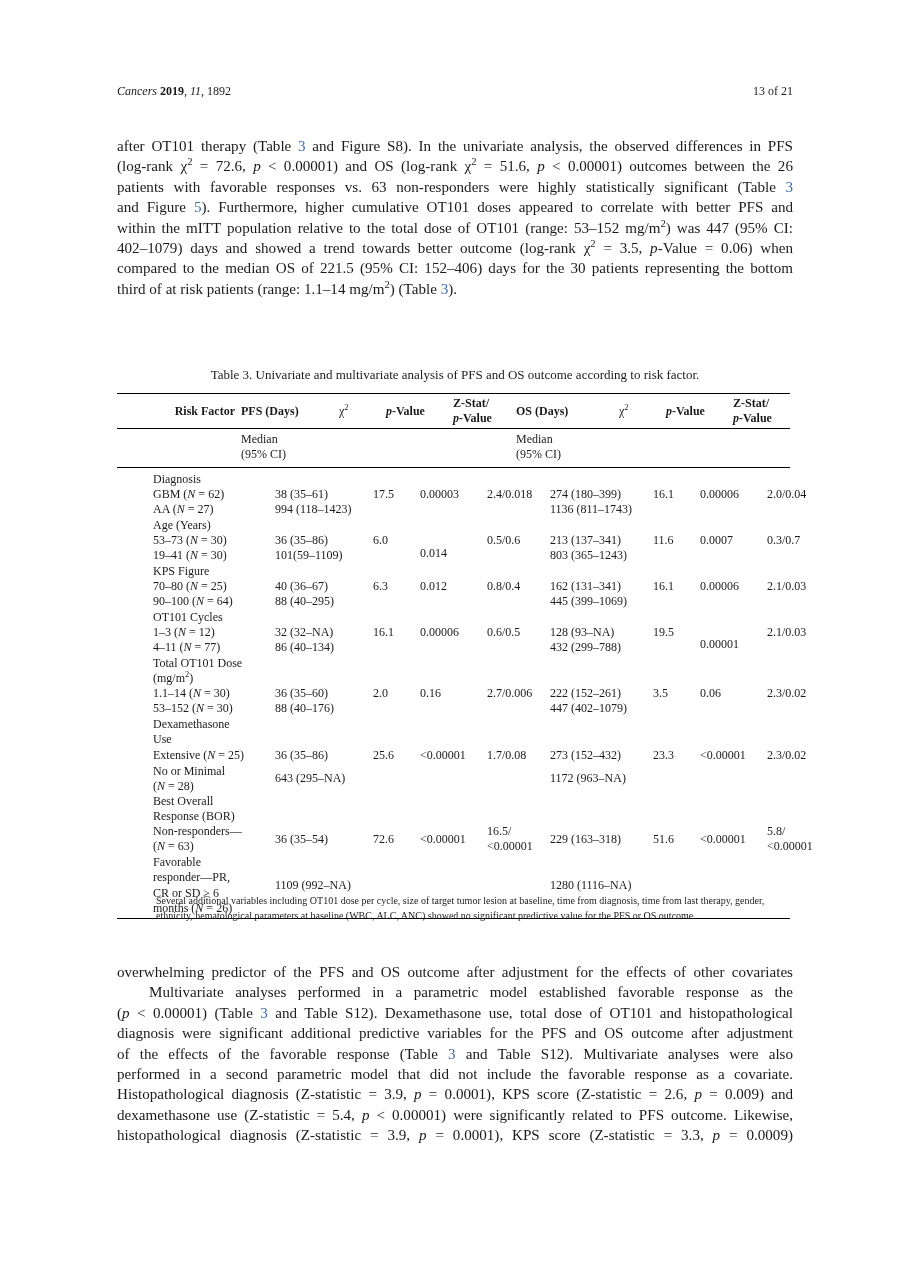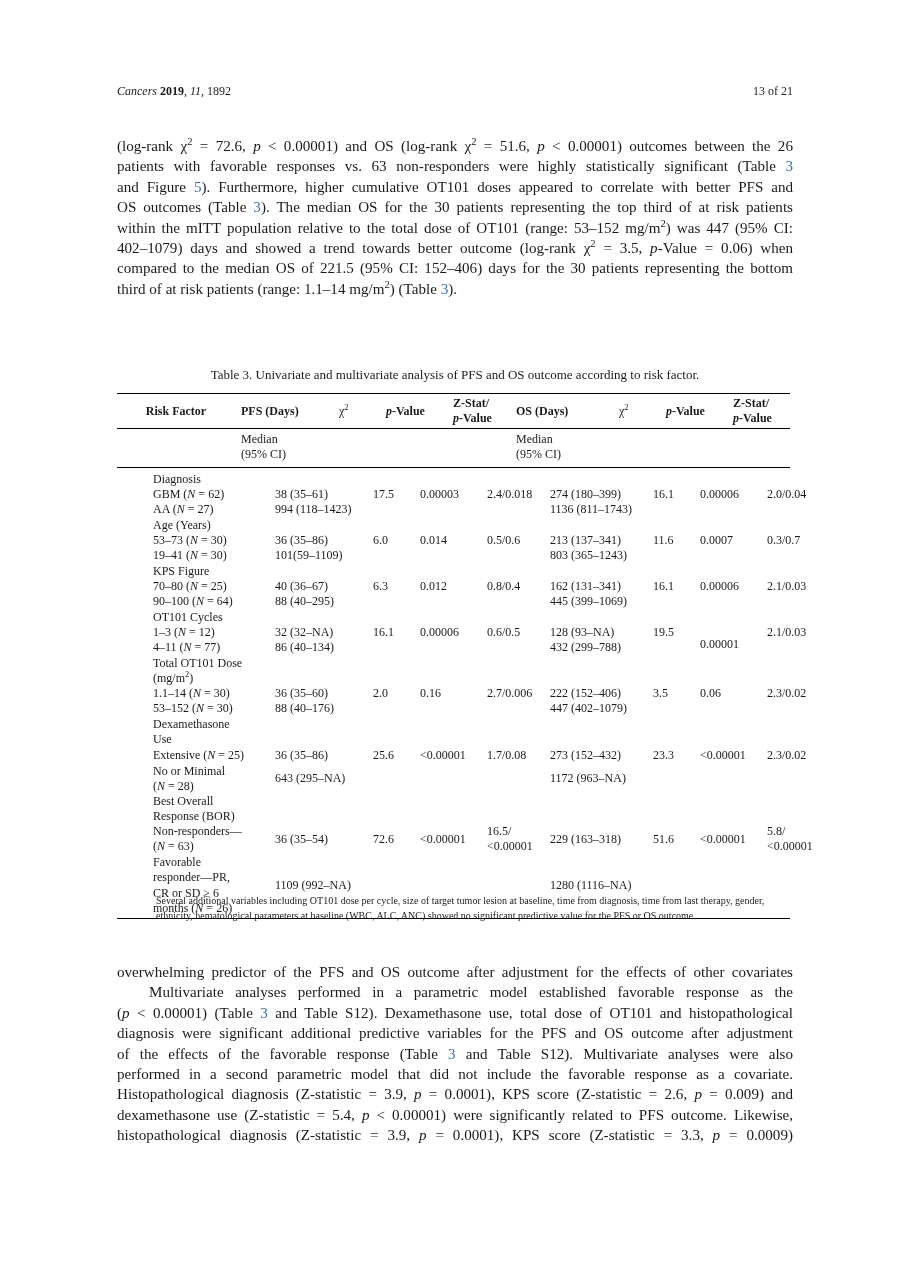--- a/index.html
+++ b/index.html
@@ -40,21 +40,21 @@
   .cell { position: absolute; }
   .c0 { left: 2px; width: 120px; }
   .c1 { left: 124px; width: 94px; }
   .c2 { left: 222px; width: 44px; }
   .c3 { left: 269px; width: 66px; }
   .c4 { left: 336px; width: 62px; }
   .c5 { left: 399px; width: 100px; }
   .c6 { left: 502px; width: 44px; }
   .c7 { left: 549px; width: 66px; }
   .c8 { left: 616px; width: 60px; }
-  .hdr .c0 { left: 0; width: 118px; text-align: center; top: 10px; }
+  .hdr .c0 { left: 0; width: 118px; text-align: right; top: 10px; }
   .hdr .c1, .hdr .c5 { top: 10px; }
   .hdr .c2, .hdr .c6 { top: 10px; font-weight: normal; }
   .hdr .c3, .hdr .c7 { top: 10px; }
   .hdr .c4, .hdr .c8 { top: 2px; line-height: 15px; }
   .sub .cell { top: 3px; }
   .body { position: relative; height: 450px; margin-left: 34px; }
   .body .cell { line-height: 15.4px; }
   .note {
     position: absolute; left: 148px; top: 893px; width: 620px;
     font-size: 10px; line-height: 15px; margin-left: 8px;
@@ -68,24 +68,24 @@
   <span class="journal">
     <i>Cancers</i>
     <b>2019</b>,
     <i>11</i>,
     <span>1892</span>
   </span>
   <span>13 of 21</span>
 </div>
 
 <div class="para para-1">
+  <span class="line">after OT101 therapy (Table <span class="link">3</span> and Figure S8). In the univariate analysis, the observed differences in PFS</span>
   <span class="line">(log-rank χ<sup>2</sup> = 72.6, <i class="it">p</i> &lt; 0.00001) and OS (log-rank χ<sup>2</sup> = 51.6, <i class="it">p</i> &lt; 0.00001) outcomes between the 26</span>
   <span class="line">patients with favorable responses vs. 63 non-responders were highly statistically significant (Table <span class="link">3</span></span>
   <span class="line">and Figure <span class="link">5</span>). Furthermore, higher cumulative OT101 doses appeared to correlate with better PFS and</span>
-  <span class="line">OS outcomes (Table <span class="link">3</span>). The median OS for the 30 patients representing the top third of at risk patients</span>
   <span class="line">within the mITT population relative to the total dose of OT101 (range: 53–152 mg/m<sup>2</sup>) was 447 (95% CI:</span>
   <span class="line">402–1079) days and showed a trend towards better outcome (log-rank χ<sup>2</sup> = 3.5, <i class="it">p</i>-Value = 0.06) when</span>
   <span class="line">compared to the median OS of 221.5 (95% CI: 152–406) days for the 30 patients representing the bottom</span>
   <span class="line last">third of at risk patients (range: 1.1–14 mg/m<sup>2</sup>) (Table <span class="link">3</span>).</span>
 </div>
 
 <div class="caption">
   <b>Table 3.</b>
   <span>Univariate and multivariate analysis of PFS and OS outcome according to risk factor.</span>
 </div>
@@ -122,21 +122,21 @@
     <span class="cell c6" style="top:19px">16.1</span>
     <span class="cell c7" style="top:19px">0.00006</span>
     <span class="cell c8" style="top:19px">2.0/0.04</span>
 
     <span class="cell c0" style="top:50px">Age (Years)</span>
     <span class="cell c0" style="top:65px">53–73 (<i class="it">N</i> = 30)</span>
     <span class="cell c0" style="top:80px">19–41 (<i class="it">N</i> = 30)</span>
     <span class="cell c1" style="top:65px">36 (35–86)</span>
     <span class="cell c1" style="top:80px">101(59–1109)</span>
     <span class="cell c2" style="top:65px">6.0</span>
-    <span class="cell c3" style="top:65px">0.014</span>
+    <span class="cell c3" style="top:78px">0.014</span>
     <span class="cell c4" style="top:65px">0.5/0.6</span>
     <span class="cell c5" style="top:65px">213 (137–341)</span>
     <span class="cell c5" style="top:80px">803 (365–1243)</span>
     <span class="cell c6" style="top:65px">11.6</span>
     <span class="cell c7" style="top:65px">0.0007</span>
     <span class="cell c8" style="top:65px">0.3/0.7</span>
 
     <span class="cell c0" style="top:96px">KPS Figure</span>
     <span class="cell c0" style="top:111px">70–80 (<i class="it">N</i> = 25)</span>
     <span class="cell c0" style="top:126px">90–100 (<i class="it">N</i> = 64)</span>
@@ -166,21 +166,21 @@
     <span class="cell c8" style="top:157px">2.1/0.03</span>
 
     <span class="cell c0" style="top:188px">Total OT101 Dose<br>(mg/m<sup>2</sup>)</span>
     <span class="cell c0" style="top:218px">1.1–14 (<i class="it">N</i> = 30)</span>
     <span class="cell c0" style="top:233px">53–152 (<i class="it">N</i> = 30)</span>
     <span class="cell c1" style="top:218px">36 (35–60)</span>
     <span class="cell c1" style="top:233px">88 (40–176)</span>
     <span class="cell c2" style="top:218px">2.0</span>
     <span class="cell c3" style="top:218px">0.16</span>
     <span class="cell c4" style="top:218px">2.7/0.006</span>
-    <span class="cell c5" style="top:218px">222 (152–406)</span>
+    <span class="cell c5" style="top:218px">222 (152–261)</span>
     <span class="cell c5" style="top:233px">447 (402–1079)</span>
     <span class="cell c6" style="top:218px">3.5</span>
     <span class="cell c7" style="top:218px">0.06</span>
     <span class="cell c8" style="top:218px">2.3/0.02</span>
 
     <span class="cell c0" style="top:249px">Dexamethasone<br>Use</span>
     <span class="cell c0" style="top:280px">Extensive (<i class="it">N</i> = 25)</span>
     <span class="cell c0" style="top:296px">No or Minimal<br>(<i class="it">N</i> = 28)</span>
     <span class="cell c1" style="top:280px">36 (35–86)</span>
     <span class="cell c1" style="top:303px">643 (295–NA)</span>

